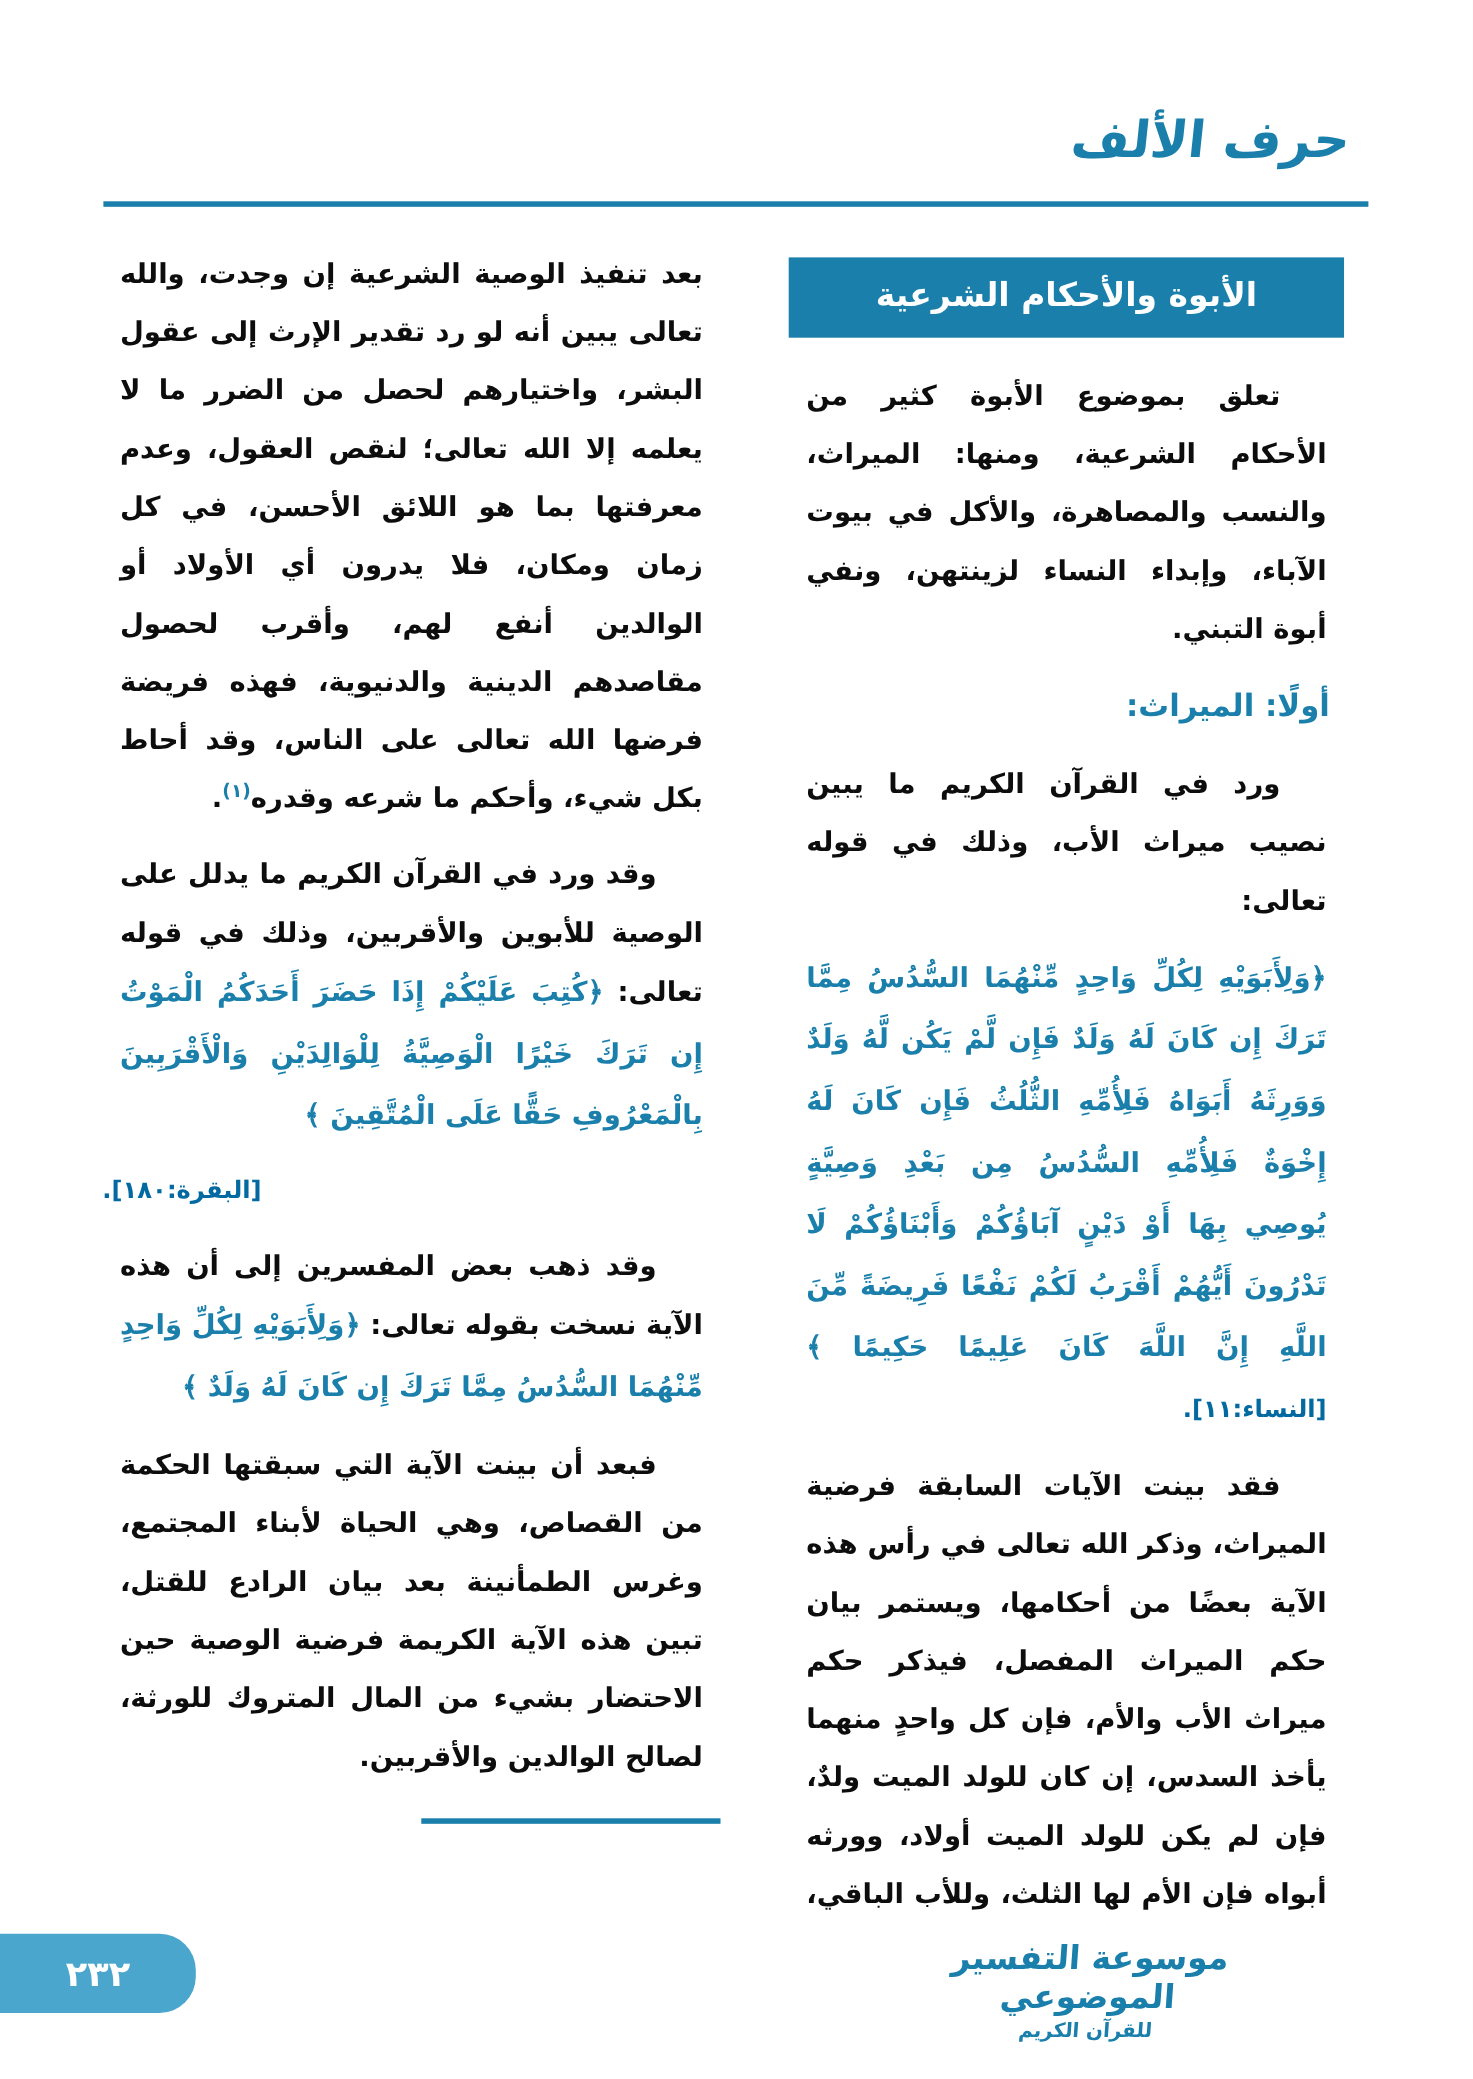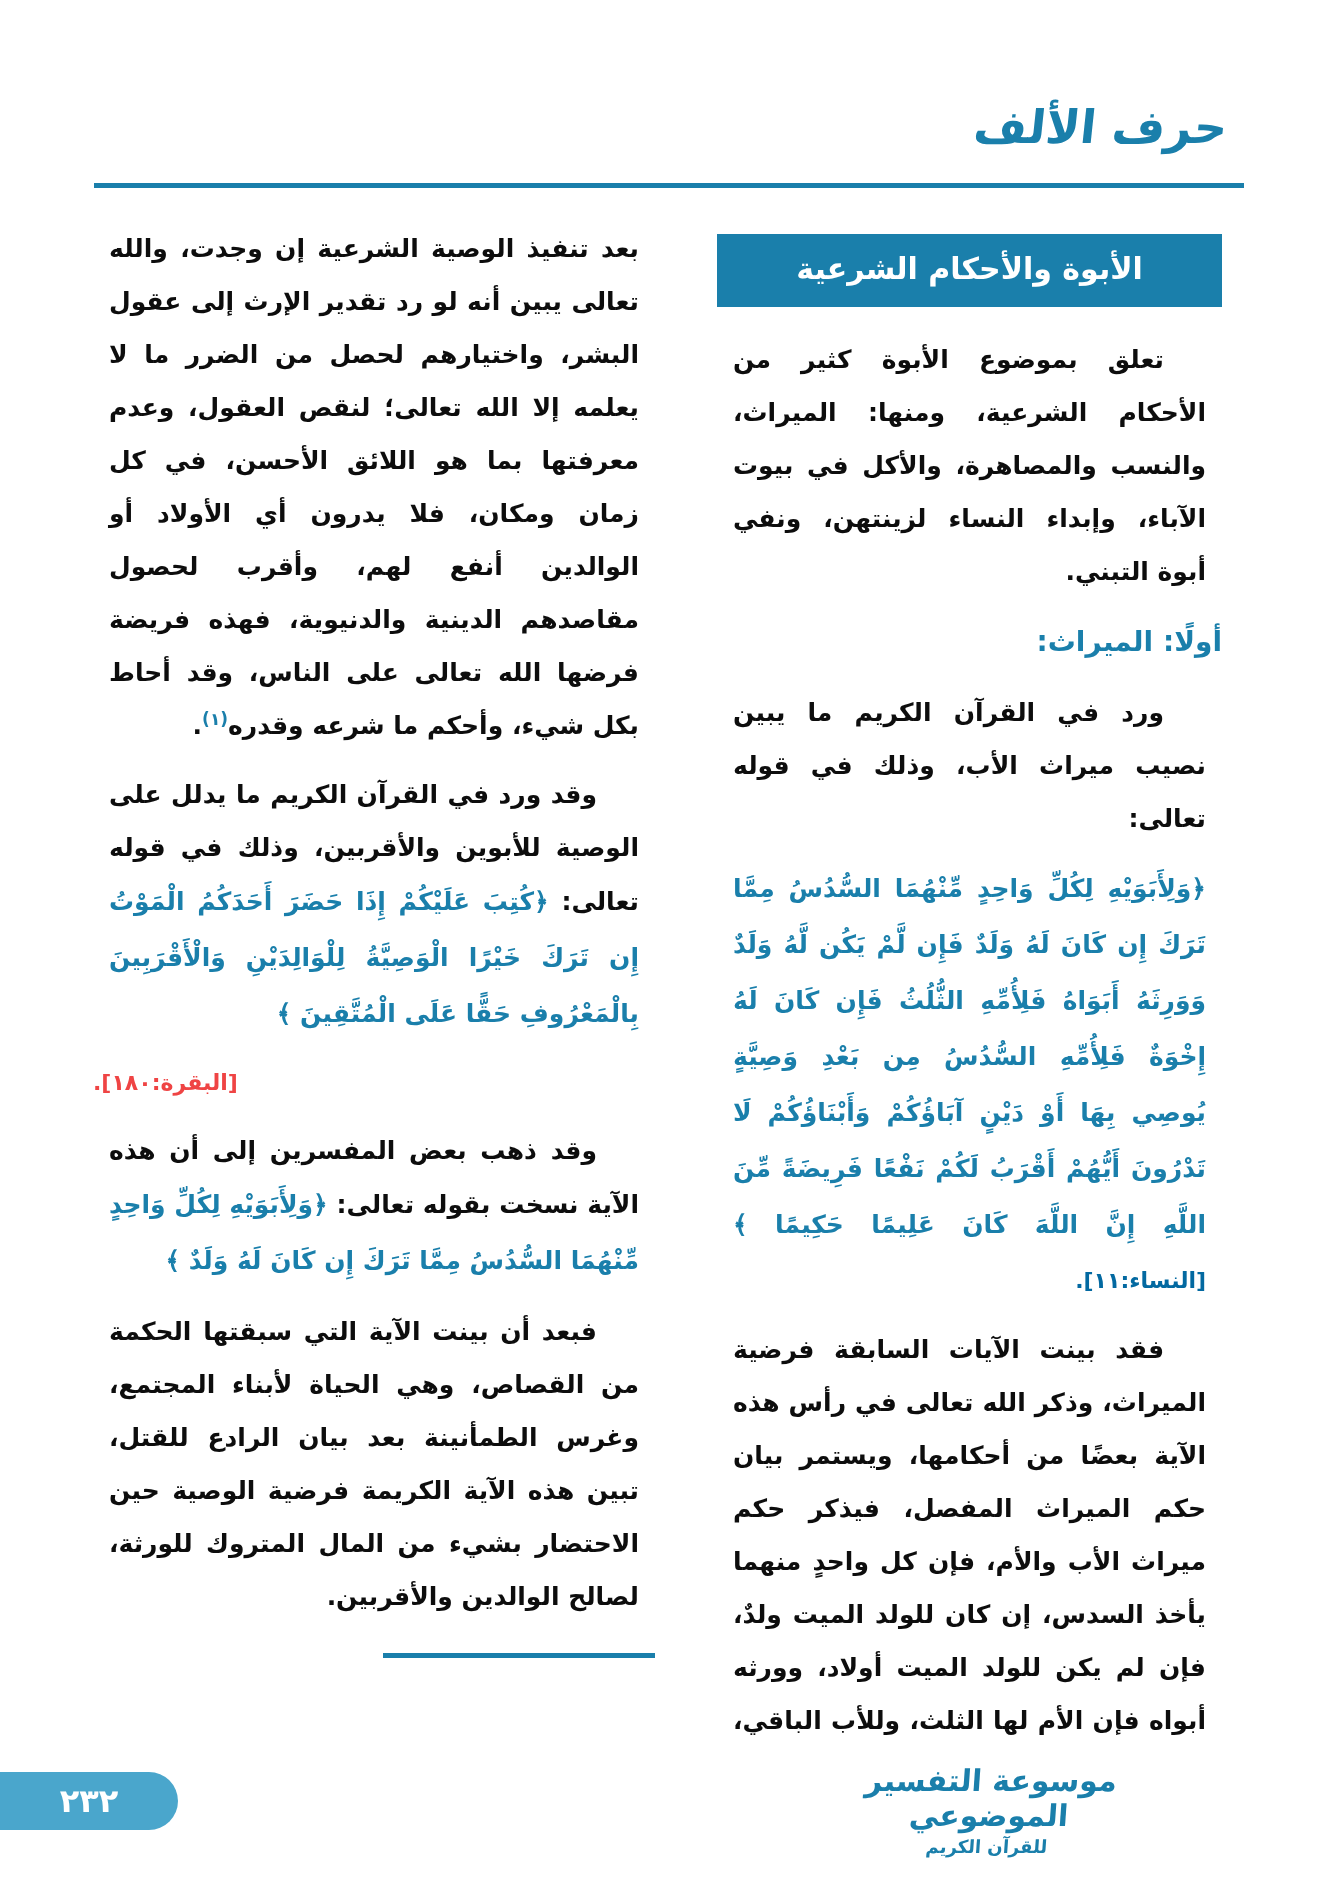--- a/index.html
+++ b/index.html
@@ -36,27 +36,27 @@
     text-align:center;font-size:30px;font-weight:bold;
     padding:17px 6px 21px;margin:28px 0 26px;
   }
   p.body{
     margin:16px;font-size:25px;font-weight:bold;color:#0d0d0d;
     line-height:53px;text-align:justify;
   }
   p.indent{text-indent:42px;}
   .teal-heading{
     color:#1a7fab;font-size:28px;font-weight:bold;
-    line-height:56px;margin:8px 0 4px;
+    line-height:56px;margin:8px 13px 4px;
   }
   .verse{color:#1a7fab;line-height:56px;}
   .verse-ref{color:#0369a1;font-size:22px;}
   .ref-line{
     margin:0 0 6px;text-align:left;font-size:22px;font-weight:bold;
-    color:#ef4444;line-height:50px;
+    color:#0369a1;line-height:50px;
   }
   .fn-marker-inline{
     color:#1a7fab;font-size:17px;font-weight:bold;
     vertical-align:super;line-height:0;
   }
   
   .fn-sep{width:272px;height:5px;background:#1a7fab;margin:30px 0 16px;}
   .footnote{
     margin:0;font-size:22px;font-weight:bold;color:#0d0d0d;
     line-height:46px;text-align:justify;
@@ -66,21 +66,21 @@
   
   .logo{
     position:absolute;bottom:32px;right:170px;width:360px;
     text-align:center;color:#1a7fab;line-height:1.15;
     transform:skewX(-4deg);
   }
   .logo .logo-main{font-size:30px;font-weight:bold;}
   .logo .logo-sub{font-size:18px;font-weight:bold;margin-top:4px;}
   .page-pill{
     position:absolute;bottom:60px;left:0;
-    width:178px;height:58px;
+    width:178px;height:72px;
     background:#4aa6cc;color:#ffffff;
     border-radius:0 33px 33px 0; 
     display:flex;align-items:center;justify-content:center;
     font-size:32px;font-weight:bold;letter-spacing:3px;
   }
 </style>
 </head>
 <body>
 
 <div class="page">

